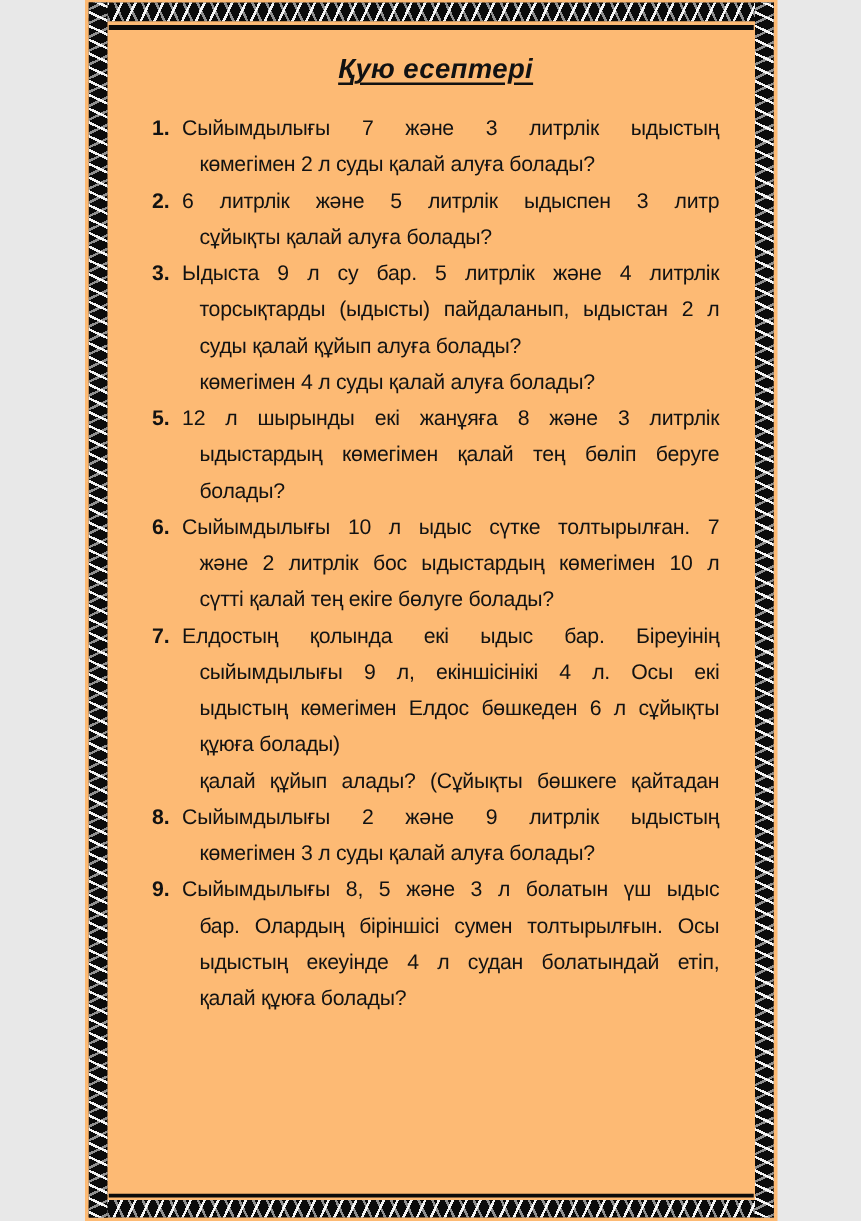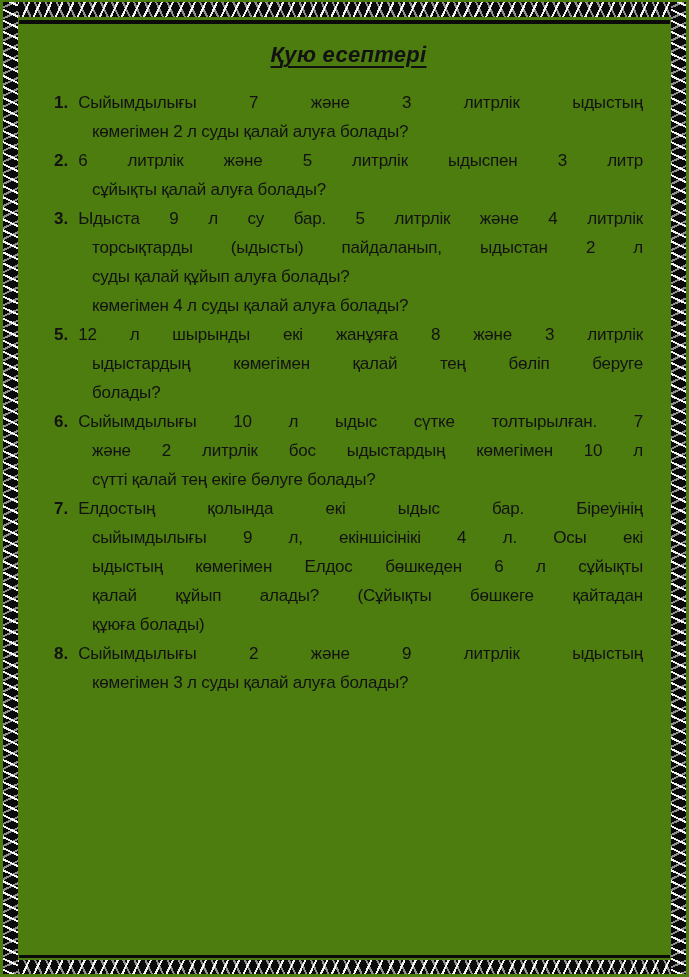--- a/index.html
+++ b/index.html
@@ -1,19 +1,19 @@
 <!DOCTYPE html>
 <html><head>
 <meta charset="utf-8">
 <style>
   html,body{margin:0;padding:0;background:#e8e8e8;}
   .page{
     position:relative;
-    width:689px;height:977px;
-    background:#4d7c0f;
+    width:554px;height:977px;
+    background:#fdba74;
     margin:0 auto;
     font-family:"Liberation Sans","DejaVu Sans",sans-serif;
     color:#121212;
     overflow:hidden;
     box-sizing:border-box;
   }
   
   .deco{
     position:absolute;
     background-color:#0b0b0b;
@@ -111,25 +111,31 @@
       <div class="problem">
         <div class="line jline first"><span class="num">6.</span><span>Сыйымдылығы 10 л ыдыс сүтке толтырылған. 7</span></div>
         <div class="line jline">және 2 литрлік бос ыдыстардың көмегімен 10 л</div>
         <div class="line lline">сүтті қалай тең екіге бөлуге болады?</div>
       </div>
 
       <div class="problem">
         <div class="line jline first"><span class="num">7.</span><span>Елдостың қолында екі ыдыс бар. Біреуінің</span></div>
         <div class="line jline">сыйымдылығы 9 л, екіншісінікі 4 л. Осы екі</div>
         <div class="line jline">ыдыстың көмегімен Елдос бөшкеден 6 л сұйықты</div>
+        <div class="line lline">құюға болады)</div>
         <div class="line jline">қалай құйып алады? (Сұйықты бөшкеге қайтадан</div>
-        <div class="line lline">құюға болады)</div>
       </div>
 
       <div class="problem">
         <div class="line jline first"><span class="num">8.</span><span>Сыйымдылығы 2 және 9 литрлік ыдыстың</span></div>
         <div class="line lline">көмегімен 3 л суды қалай алуға болады?</div>
       </div>
 
+      <div class="problem">
+        <div class="line jline first"><span class="num">9.</span><span>Сыйымдылығы 8, 5 және 3 л  болатын үш ыдыс</span></div>
+        <div class="line jline">бар. Олардың біріншісі сумен толтырылғын. Осы</div>
+        <div class="line jline">ыдыстың екеуінде 4 л судан болатындай етіп,</div>
+        <div class="line lline">қалай құюға болады?</div>
+      </div>
 
     </div>
   </div>
 </div>
 
 </body></html>

